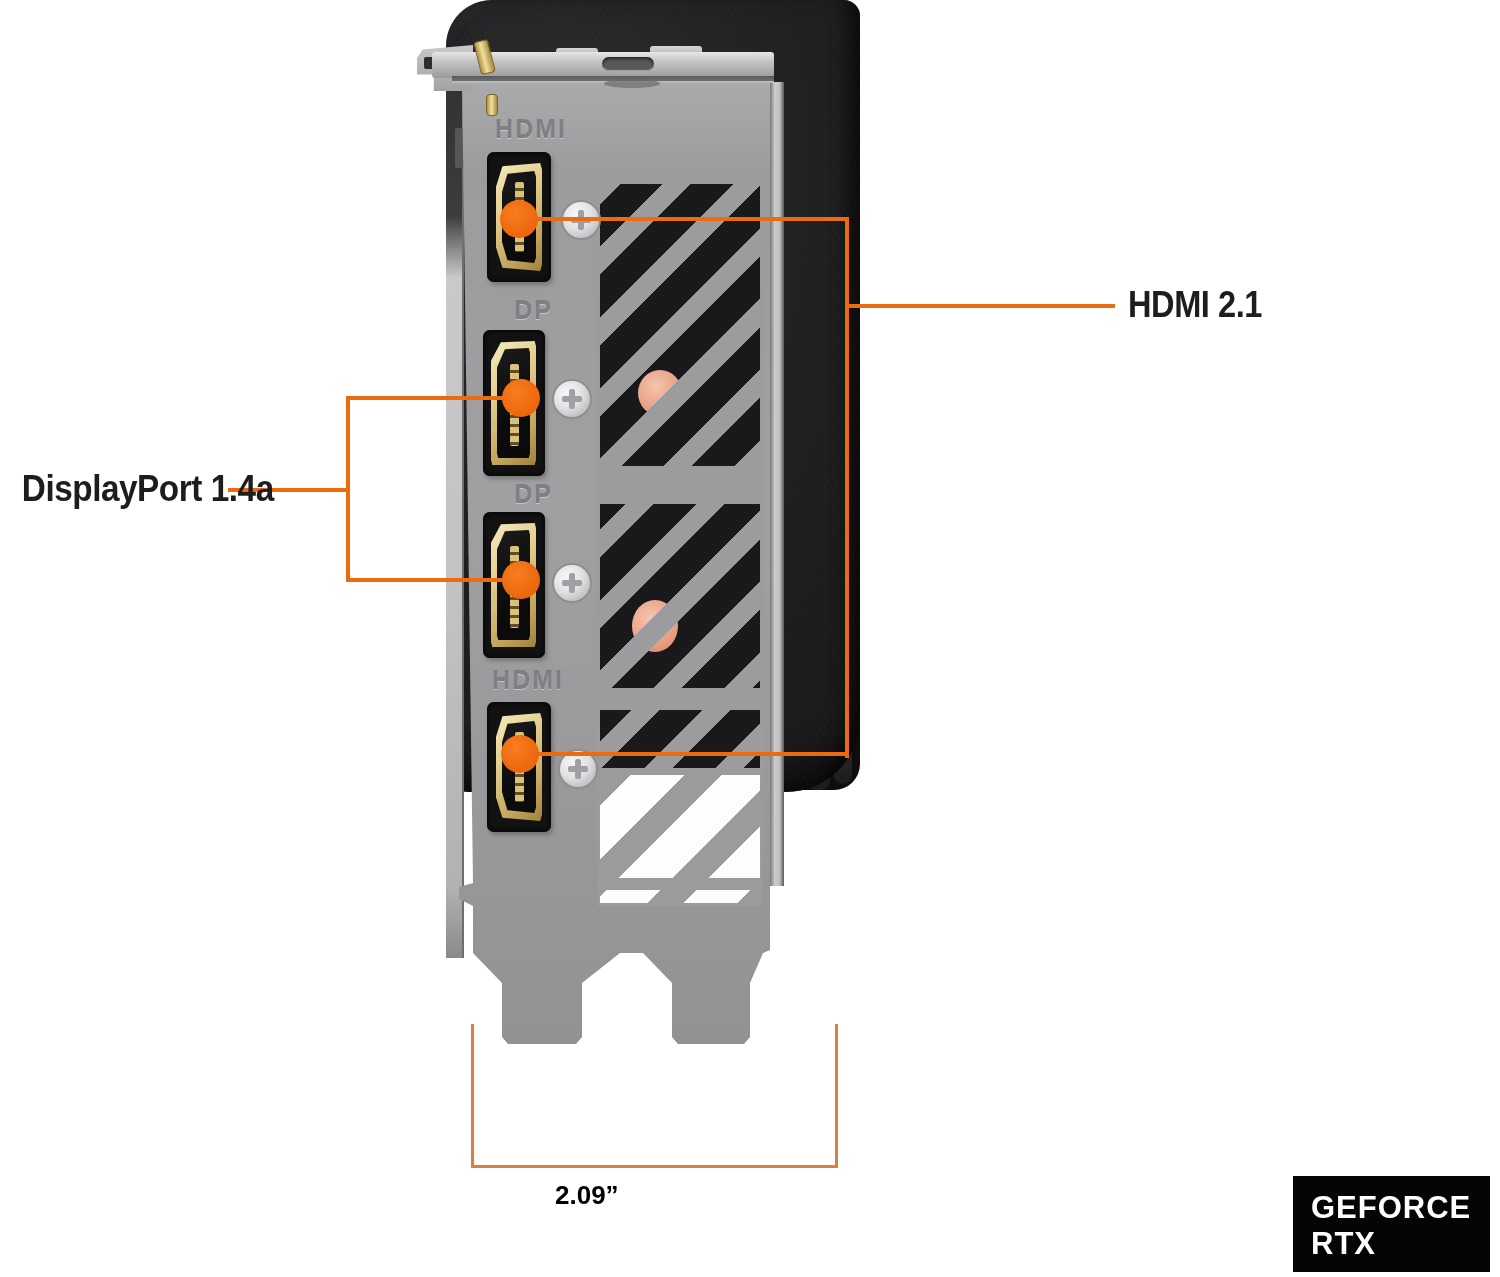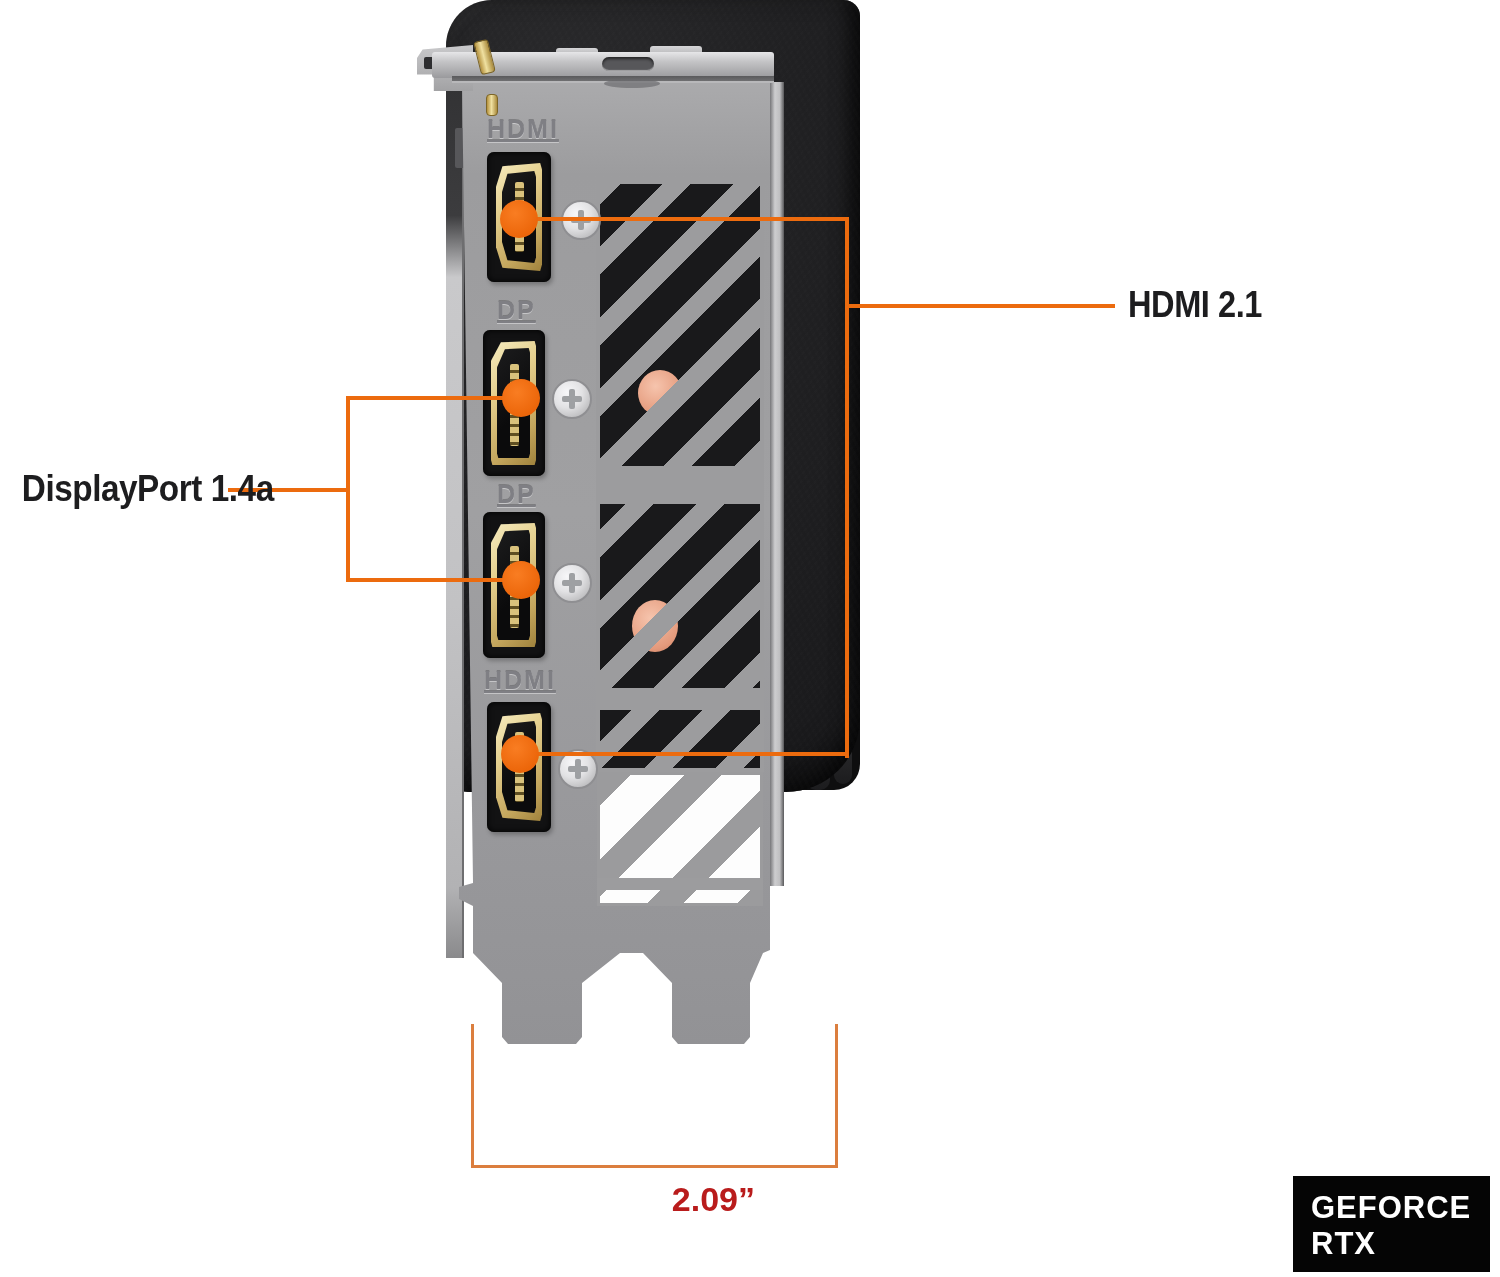--- a/index.html
+++ b/index.html
@@ -35,22 +35,22 @@
   .flange-slot{left:602px;top:57px;width:52px;height:14px;border-radius:8px;background:#57575a;
     box-shadow:inset 0 2px 3px rgba(0,0,0,.6), inset 0 -1px 1px rgba(255,255,255,.5);}
   .flange-smear{left:604px;top:79px;width:56px;height:9px;border-radius:50%;background:#69696c;opacity:.65;}
   .ear{left:417px;top:45px;width:56px;height:46px;background:linear-gradient(180deg,#c9c9cb,#a2a2a4);
     clip-path:polygon(0 28%,10% 10%,100% 0,100% 100%,30% 100%,30% 64%,0 64%);}
   .ear-notch{left:424px;top:57px;width:22px;height:12px;background:#2e2e30;border-radius:2px;}
   .gold-pin{background:linear-gradient(90deg,#b5913d,#efe0a0 45%,#a98a3c);border-radius:4px;border:1px solid #7c6527;}
   .left-shadow-notch{left:455px;top:128px;width:12px;height:40px;background:#57575a;border-radius:2px;}
 
   
-  .engrave{color:#7f7f84;font-weight:bold;font-size:25px;letter-spacing:2px;text-align:left;
-    text-shadow:0 1px 0 rgba(230,230,232,.55), 0 -1px 0 rgba(60,60,62,.35);text-decoration:underline;}
+  .engrave{color:#7f7f84;font-weight:bold;font-size:25px;letter-spacing:2px;text-align:right;
+    text-shadow:0 1px 0 rgba(230,230,232,.55), 0 -1px 0 rgba(60,60,62,.35);}
 
   
   .port{border-radius:7px;background:#121213;box-shadow:inset 0 0 6px #000, 2px 3px 4px rgba(0,0,0,.25);}
   .port-gold{position:absolute;background:linear-gradient(135deg,#f6ecc0 0%,#e4cf8e 35%,#c3a55c 75%,#9f823c 100%);}
   .port-gold.hdmi-shape{clip-path:polygon(0 22%,14% 3%,96% 0,100% 6%,100% 94%,96% 100%,14% 97%,0 78%);}
   .port-gold.dp-shape{clip-path:polygon(0 16%,22% 1%,97% 0,100% 4%,100% 96%,97% 100%,3% 100%,0 96%);}
   .port-dark{position:absolute;background:linear-gradient(135deg,#1c1c1d,#0b0b0c 60%);}
   .port-dark.hdmi-shape{clip-path:polygon(0 24%,16% 5%,95% 2%,100% 8%,100% 92%,95% 98%,16% 95%,0 76%);}
   .port-dark.dp-shape{clip-path:polygon(0 18%,24% 2%,96% 1%,100% 5%,100% 95%,96% 99%,4% 99%,0 95%);}
   .port-tongue{position:absolute;width:9px;background:repeating-linear-gradient(180deg,#d9c27c 0 6px,#5f4f22 6px 9px);border-radius:2px;}
@@ -72,21 +72,21 @@
   .vent-sep{background:#9c9c9e;}
   .vent-white{left:597px;top:772px;width:166px;height:134px;
     background:repeating-linear-gradient(135deg,#9b9b9d 0 26px,#fdfdfd 26px 64px);
     box-shadow:inset 0 0 0 3px #9b9b9d;}
 
   
   .oline{background:#EC6B0E;}
   .odot{width:38px;height:38px;border-radius:50%;background:radial-gradient(circle at 40% 35%,#f97d22,#ec660a 70%);}
   .dimline{background:#DB7E3E;}
   .callout-label{color:#1d1d1f;font-weight:bold;font-size:37px;letter-spacing:-0.5px;white-space:nowrap;}
-  .dim-label{color:#b91c1c;font-weight:bold;font-size:34px;text-align:right;}
+  .dim-label{color:#000000;font-weight:bold;font-size:26px;text-align:left;}
 
   
   .badge{left:1178px;top:1176px;width:312px;height:96px;}
   .badge-green{position:absolute;left:0;top:0;width:115px;height:96px;background:#76B900;}
   .badge-black{position:absolute;left:115px;top:0;width:197px;height:96px;background:#050505;}
   .eye-box{position:absolute;left:25px;top:11px;width:64px;height:46px;background:#000;border-radius:4px;}
   .nvidia-word{position:absolute;left:0;top:60px;width:115px;text-align:center;color:#0b0b0b;font-weight:bold;font-size:20px;letter-spacing:.5px;}
   .geforce-word{position:absolute;left:18px;top:14px;color:#fff;font-weight:bold;font-size:31px;letter-spacing:1px;}
   .rtx-word{position:absolute;left:18px;top:50px;color:#fff;font-weight:bold;font-size:31px;letter-spacing:1px;}
 </style>

